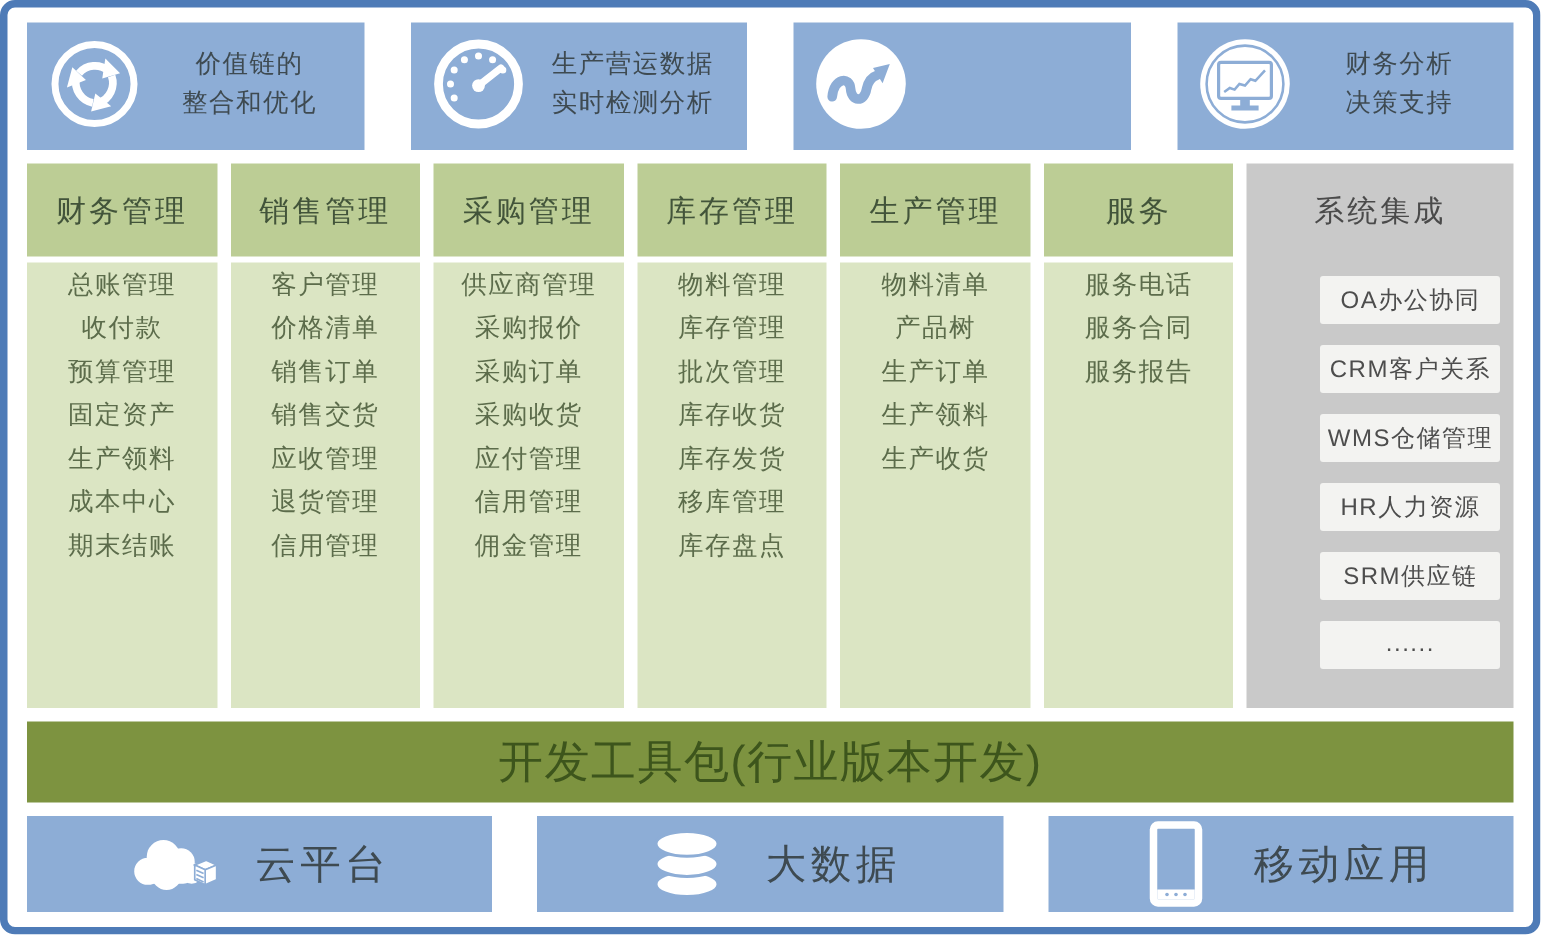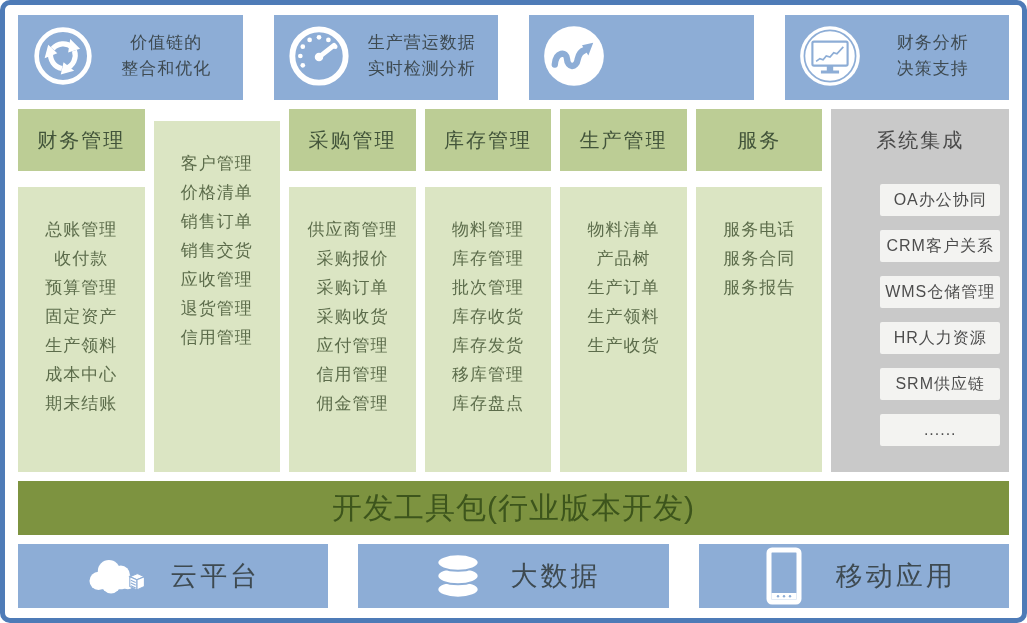--- a/index.html
+++ b/index.html
@@ -36,22 +36,21 @@
   .module-col { flex:1; display:flex; flex-direction:column; }
   .module-header {
     height:62px; flex:none;
     background:#bccd95; color:#42543a;
     display:flex; align-items:center; justify-content:center;
     font-size:20px; letter-spacing:2px;
     margin-bottom:4px;
   }
   .module-body {
     flex:1; background:#dbe5c3;
-    padding-top:28px;
-    display:flex; flex-direction:column; align-items:center;margin-top:12px;
+    display:flex; flex-direction:column; align-items:center;
   }
   .module-item {
     font-size:17px; line-height:29px; color:#5c6c4b; letter-spacing:1px;
     white-space:nowrap;
   }
 
   
   .integration-col {
     flex:1.26; background:#c9c9c9;
     display:flex; flex-direction:column;
@@ -166,20 +165,21 @@
           <div class="module-item">收付款</div>
           <div class="module-item">预算管理</div>
           <div class="module-item">固定资产</div>
           <div class="module-item">生产领料</div>
           <div class="module-item">成本中心</div>
           <div class="module-item">期末结账</div>
         </div>
   </div>
 
   <div class="module-col">
+    <div class="module-header">销售管理</div>
     <div class="module-body">
           <div class="module-item">客户管理</div>
           <div class="module-item">价格清单</div>
           <div class="module-item">销售订单</div>
           <div class="module-item">销售交货</div>
           <div class="module-item">应收管理</div>
           <div class="module-item">退货管理</div>
           <div class="module-item">信用管理</div>
         </div>
   </div>

